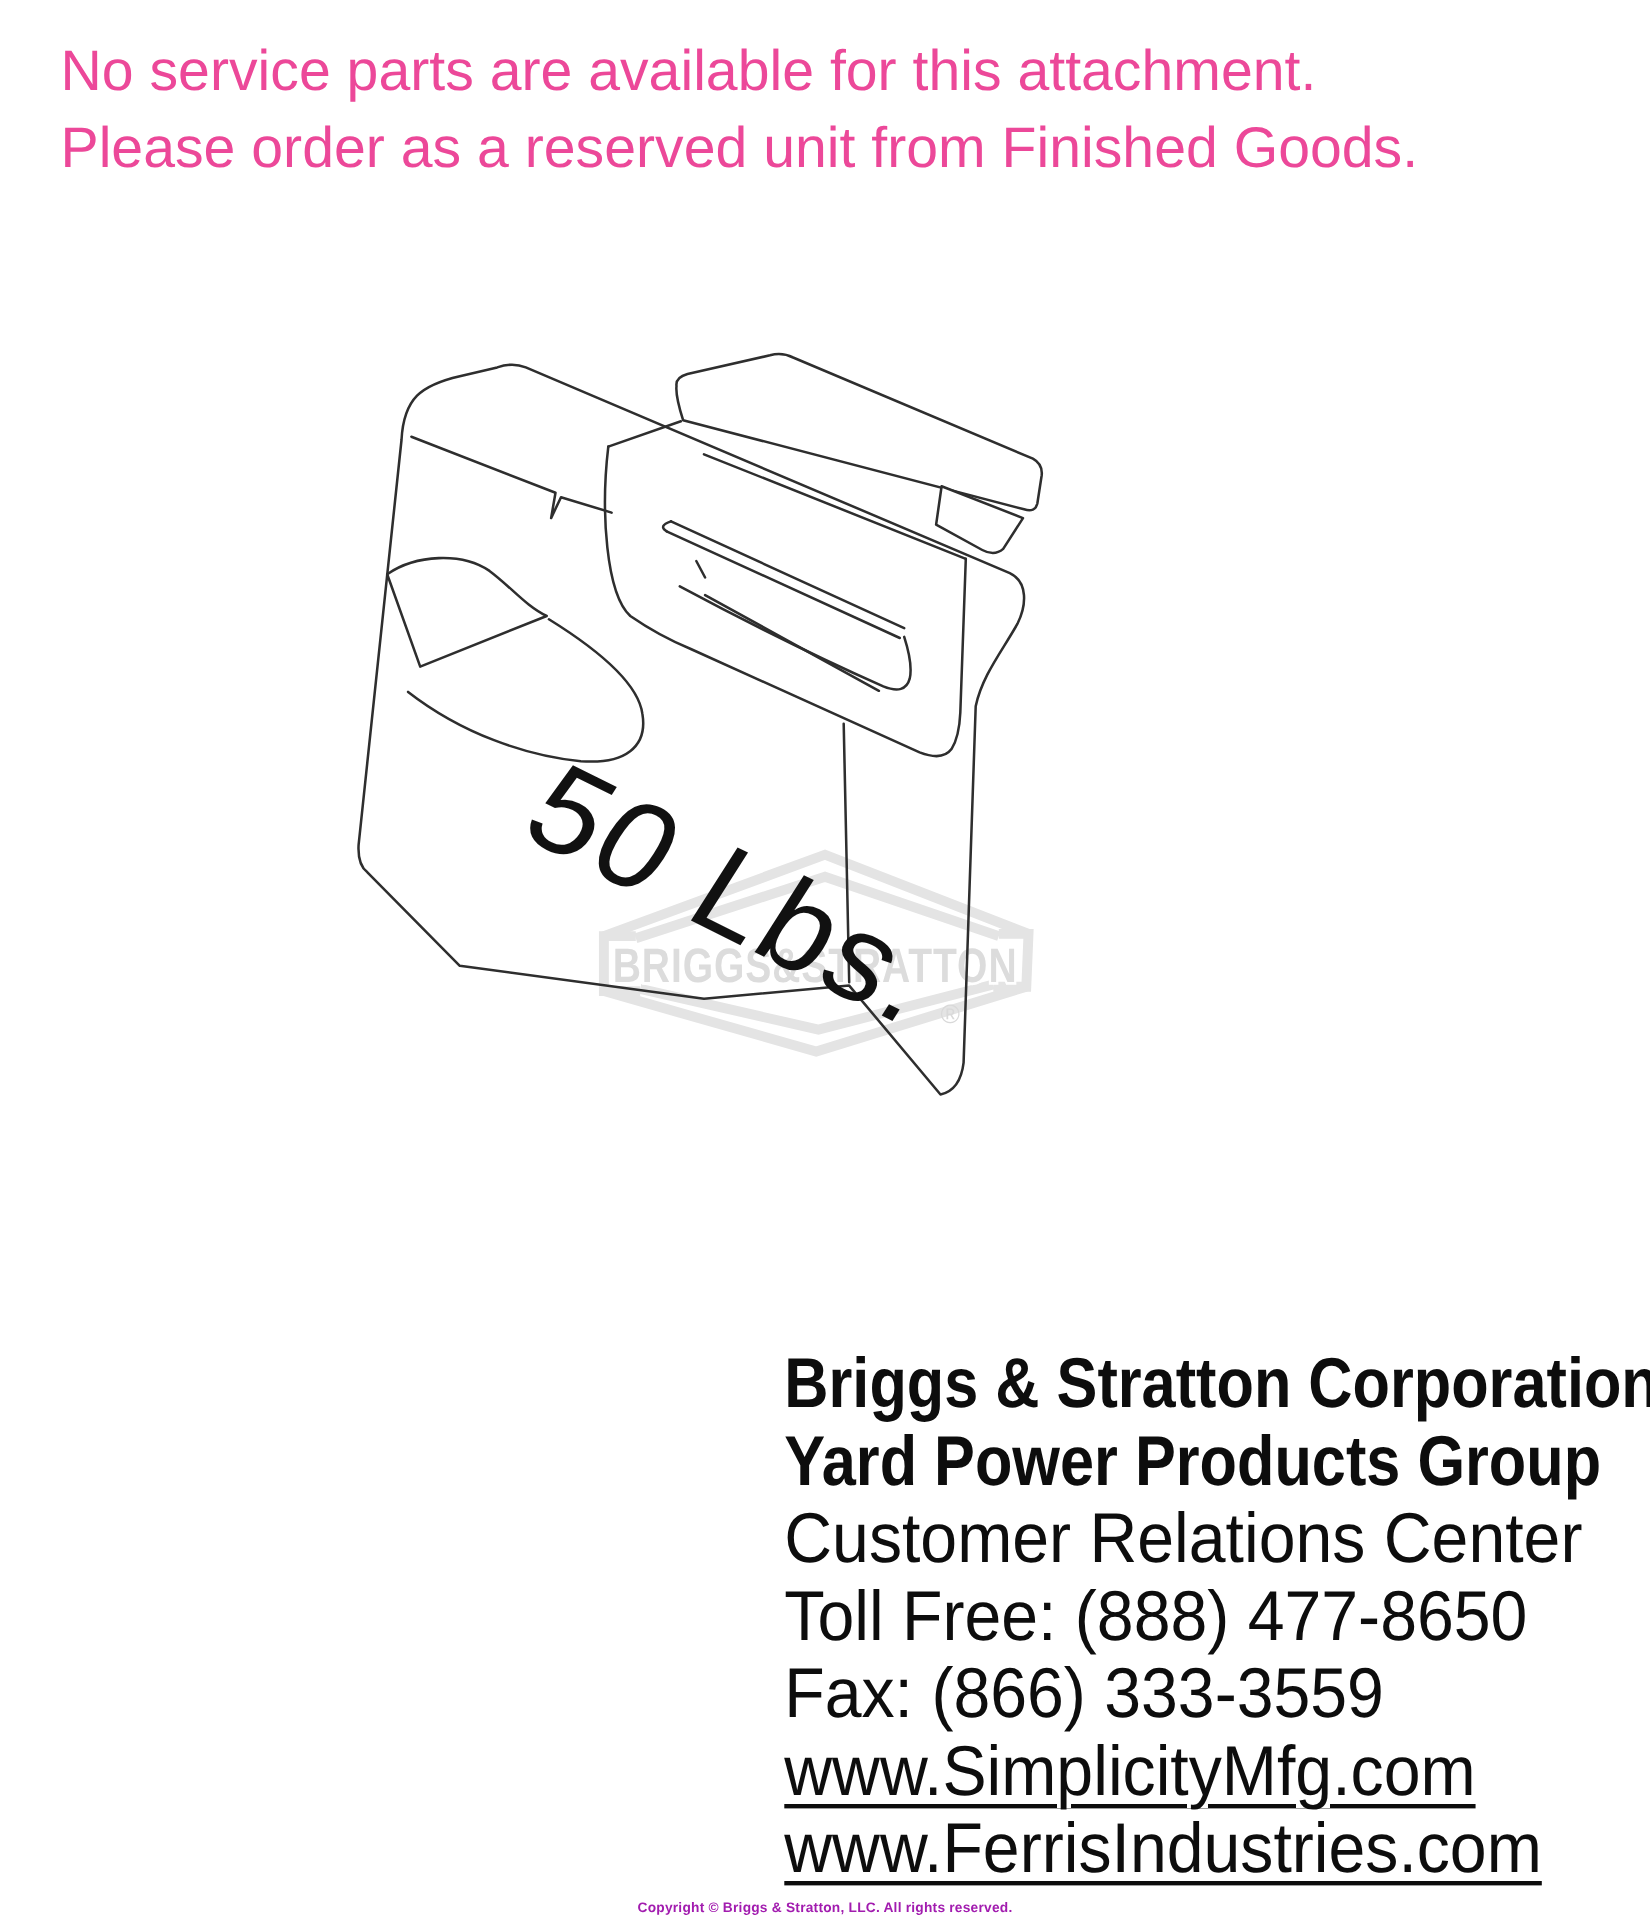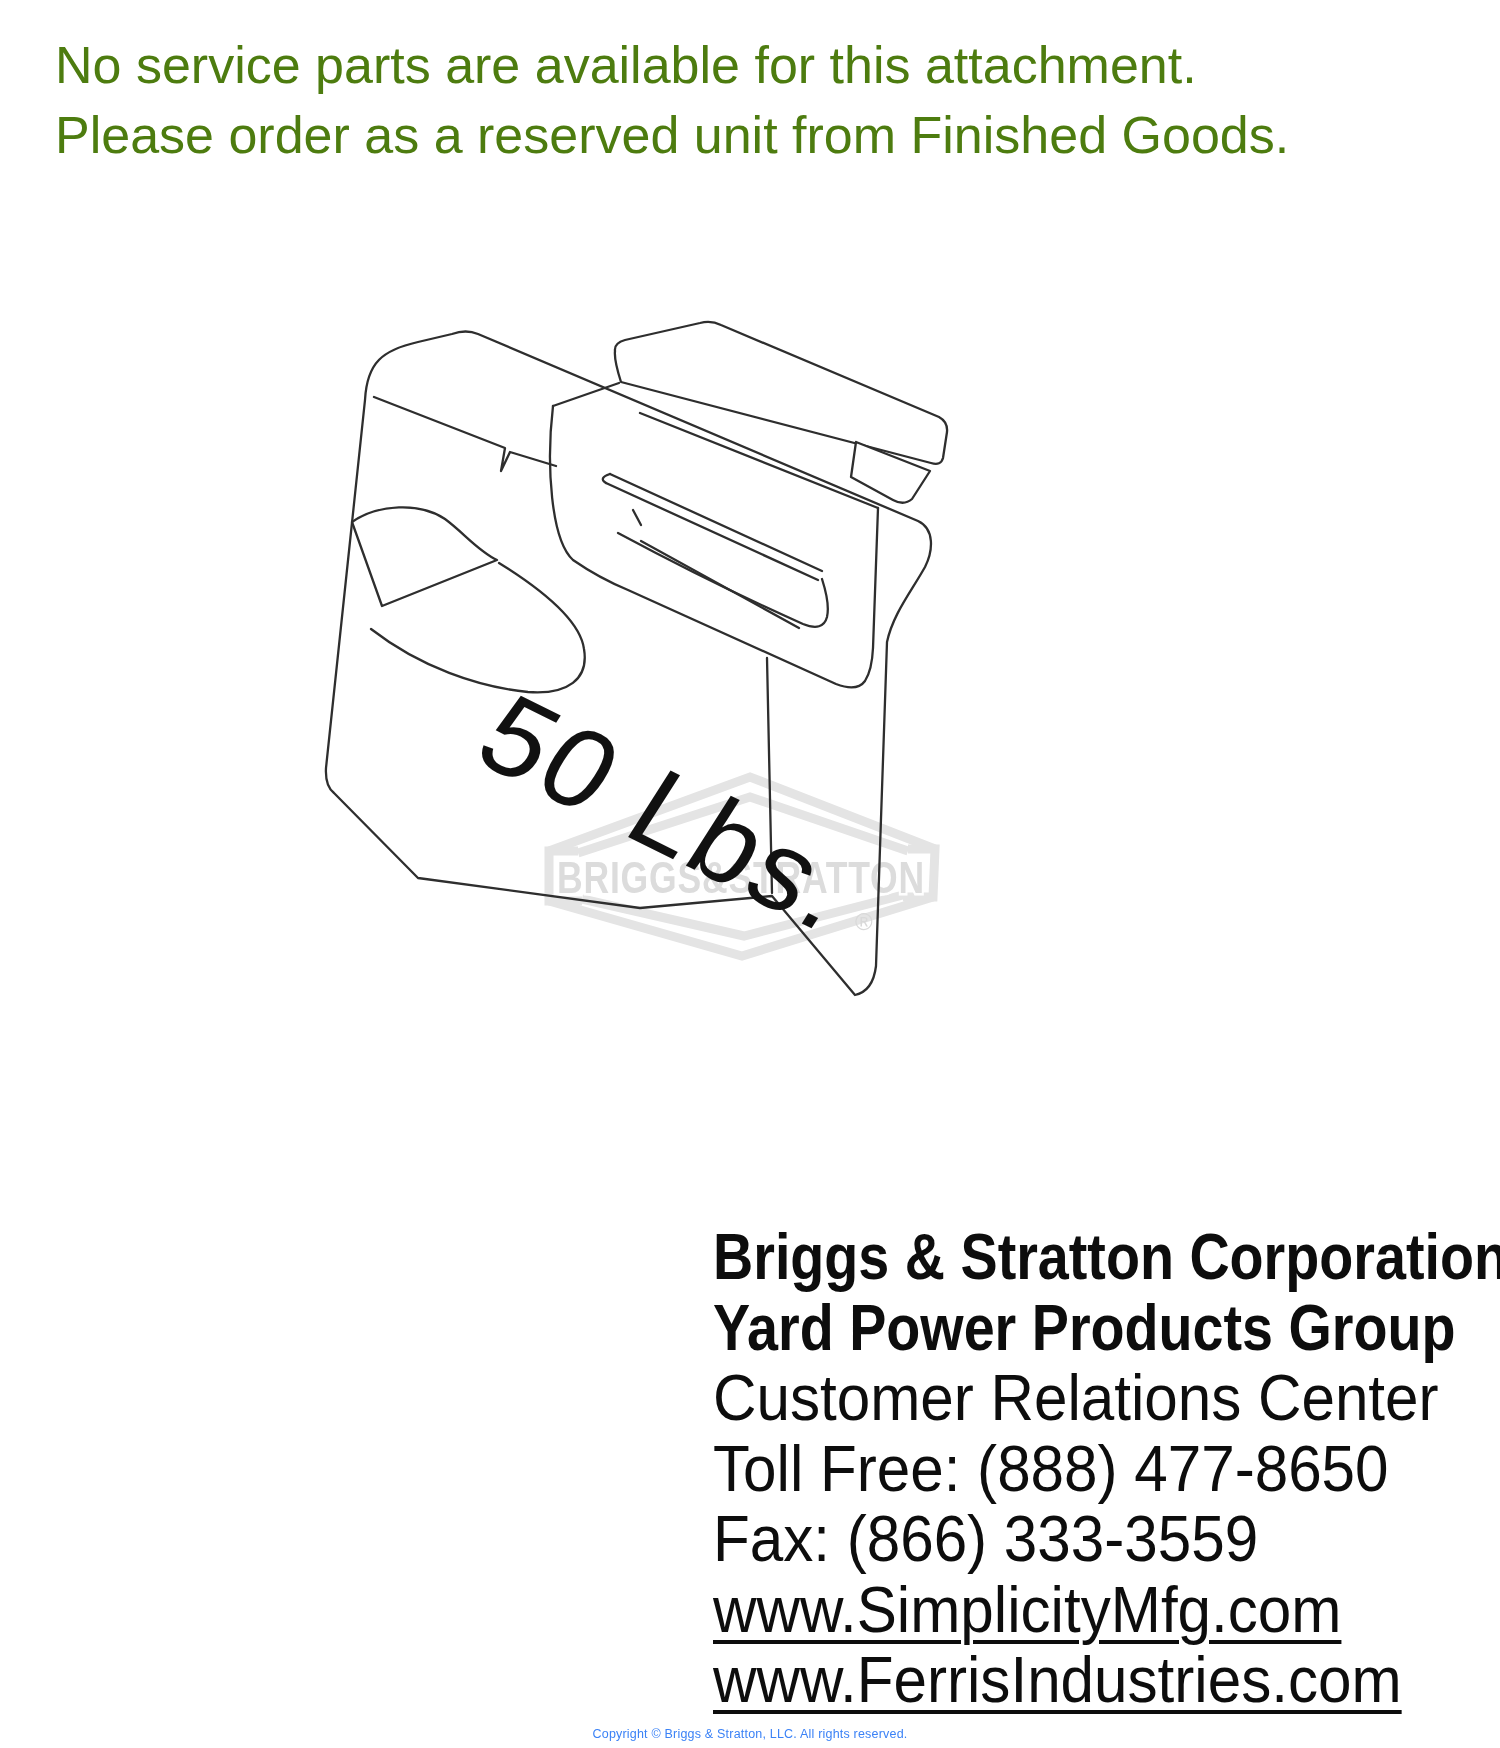--- a/index.html
+++ b/index.html
@@ -13,21 +13,21 @@
     color: #111111;
   }
   
   .notice {
     position: absolute;
     left: 55px;
     top: 30px;
     font-size: 52px;
     line-height: 70px;
     letter-spacing: 0px;
-    color: #4d7c0f;
+    color: #ec4899;
     white-space: nowrap;
   }
   
   #drawing {
     position: absolute;
     left: 0; top: 0;
     width: 1500px;
     height: 1748px;
   }
   .ln   { fill: none; stroke: #2e2e2e; stroke-width: 2.3; stroke-linecap: round; stroke-linejoin: round; }
@@ -74,23 +74,23 @@
     text-underline-offset: 8px;
     color: #0d0d0d;
   }
   
   .copyright {
     position: absolute;
     left: 0; right: 0;
     top: 1727px;
     text-align: center;
     font-size: 12.5px;
-    font-weight: 400;
+    font-weight: 700;
     letter-spacing: 0.2px;
-    color: #3b82f6;
+    color: #a21caf;
   }
 </style>
 </head>
 <body>
 
 <div id="page">
 
   <div class="notice">
     <div>No service parts are available for this attachment.</div>
     <div>Please order as a reserved unit from Finished Goods.</div>

